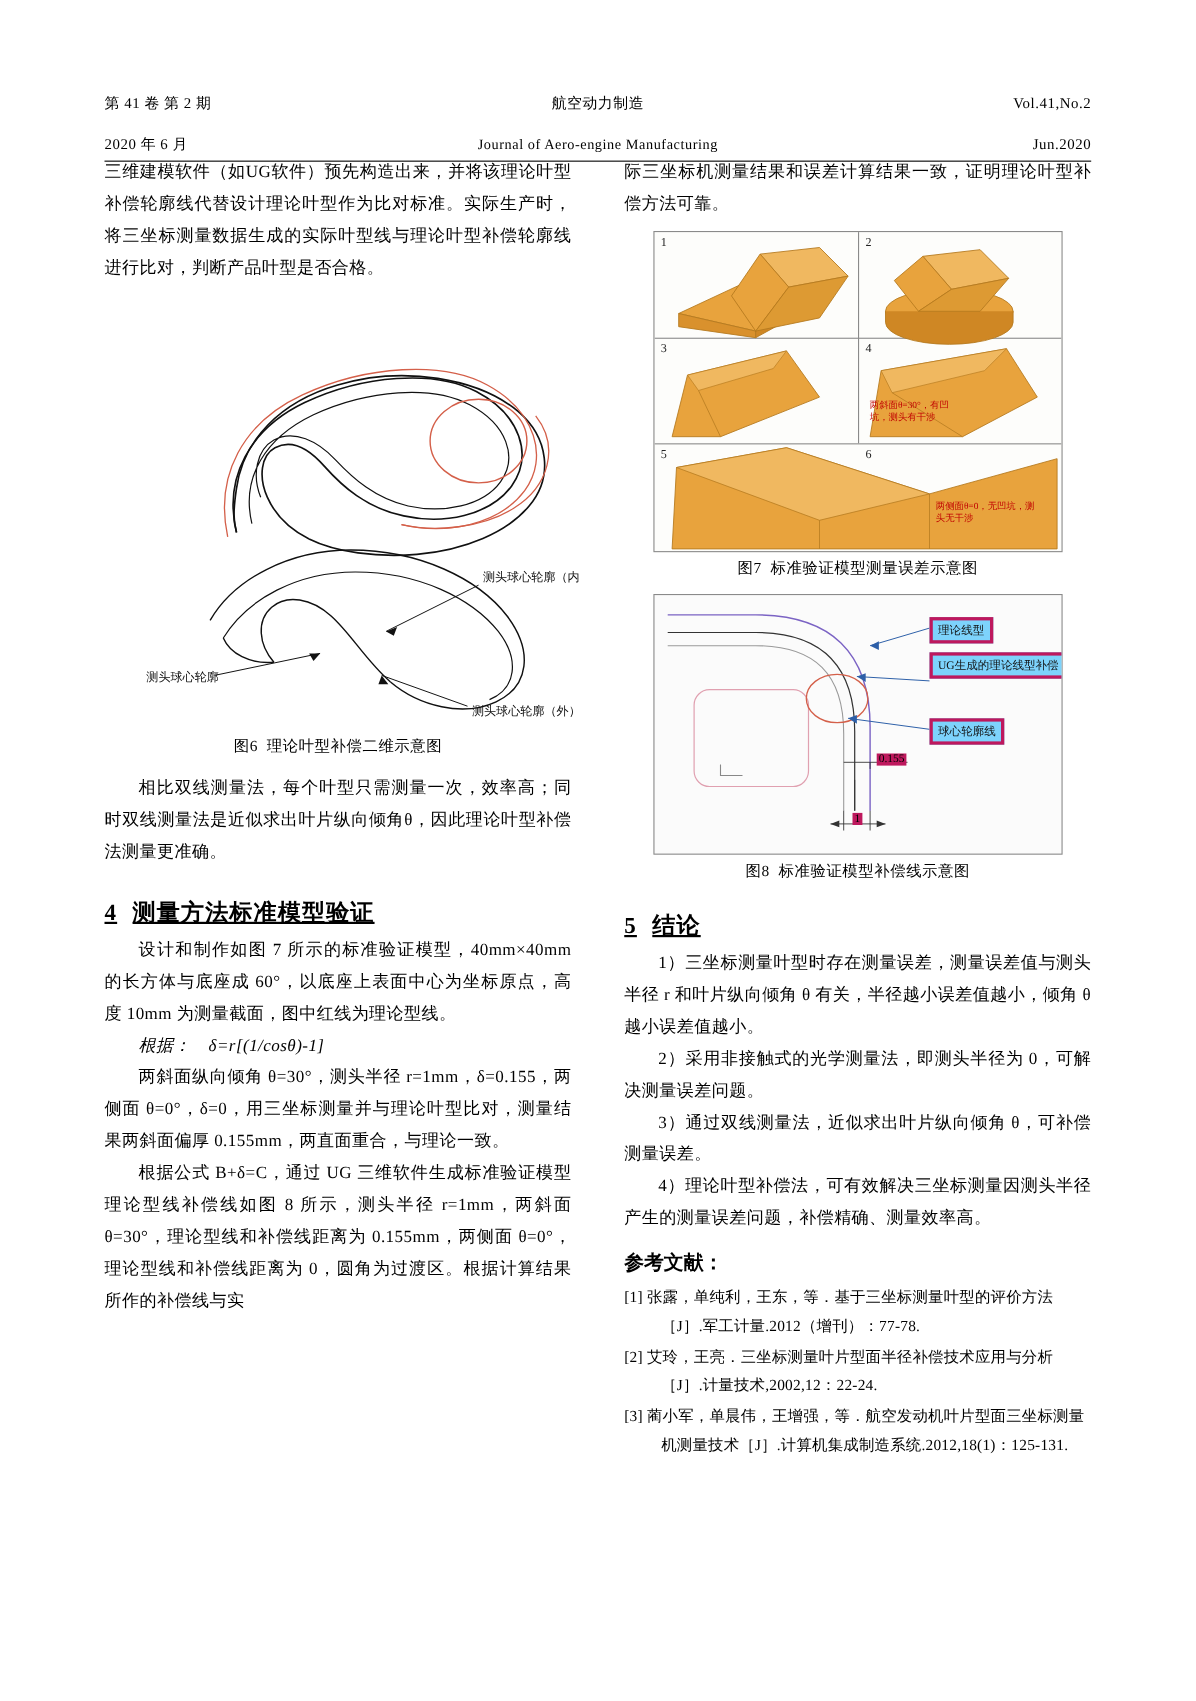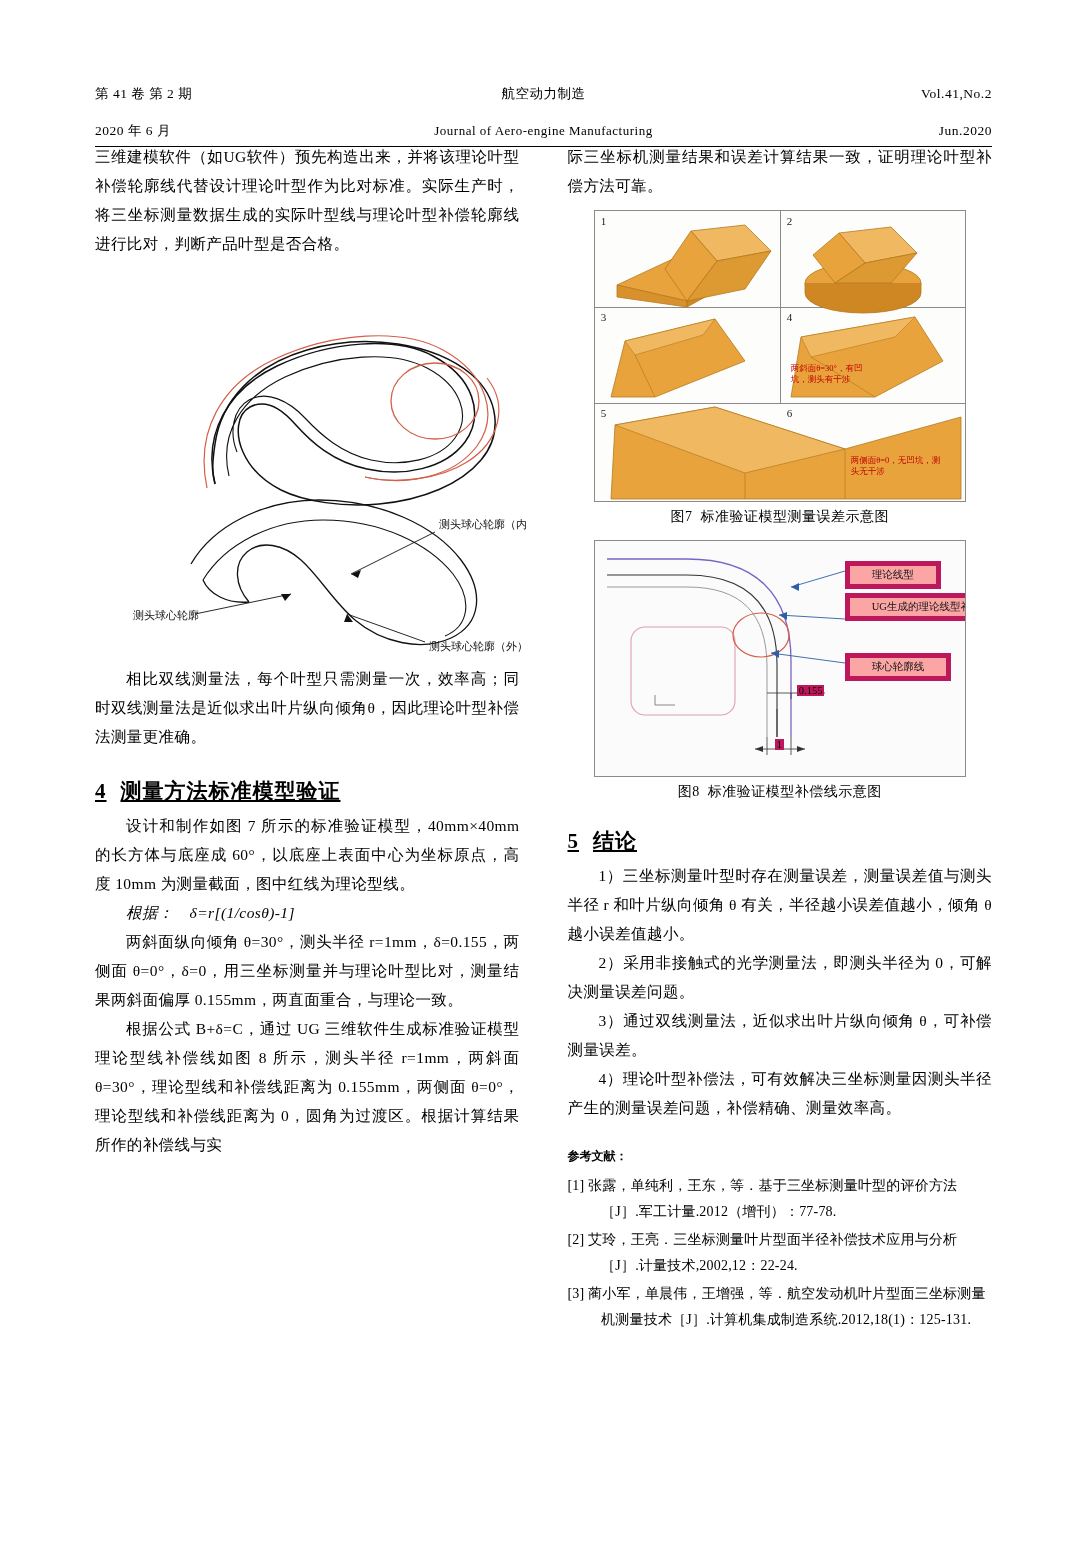--- a/index.html
+++ b/index.html
@@ -63,23 +63,23 @@
   }
   .sec-title .num { margin-right:14px; }
   .fig-cap {
     text-align:center;
     font-size:14px;
     margin:6px 0 14px 0;
     letter-spacing:0.5px;
   }
   .fig-cap .lab { margin-right:8px; }
   .refs-title {
-    font-size:12px;
+    font-size:18px;
     font-weight:bold;
-    margin:26px 0 8px 0;
+    margin:14px 0 8px 0;
   }
   .ref {
     font-size:14px;
     line-height:26px;
     margin:0 0 2px 0;
     padding-left:2.4em;
     text-indent:-2.4em;
     letter-spacing:0.2px;
   }
   
@@ -111,24 +111,24 @@
   .fig8 {
     position:relative;
     width:370px; height:235px;
     margin:14px auto 0 auto;
     border:1px solid #8a8a8a;
     background:#fbfbfb;
     overflow:hidden;
   }
   .callout {
     position:absolute;
-    border:5px solid #be185d;
-    background:#fca5a5;
+    border:3px solid #be185d;
+    background:#7dd3fc;
     font-size:10.5px;
-    padding:2px 22px;
+    padding:2px 5px;
     color:#111;
     white-space:nowrap;
   }
   .dim-label {
     position:absolute;
     font-size:10.5px;
     background:#be185d;
     padding:0 2px;
   }
   .formula { font-style:italic; }
@@ -182,20 +182,23 @@
           <polygon points="196,330 186,330 190,337" fill="#111"></polygon>
           <line x1="252" y1="350" x2="330" y2="378" stroke="#111" stroke-width="0.9"></line>
           <polygon points="252,350 258,358 249,358" fill="#111"></polygon>
 
           <text x="344" y="264" font-family="Liberation Sans, sans-serif" font-size="11" fill="#111">测头球心轮廓（内）</text>
           <text x="38" y="355" font-family="Liberation Sans, sans-serif" font-size="11" fill="#111">测头球心轮廓</text>
           <text x="334" y="386" font-family="Liberation Sans, sans-serif" font-size="11" fill="#111">测头球心轮廓（外）</text>
         </svg>
       </div>
 
+      <div class="fig-cap">
+        <span class="lab">图6</span><span>理论叶型补偿二维示意图</span>
+      </div>
 
       <p class="body indent">相比双线测量法，每个叶型只需测量一次，效率高；同时双线测量法是近似求出叶片纵向倾角θ，因此理论叶型补偿法测量更准确。</p>
 
       <div class="sec-title">
         <span class="num">4</span><span>测量方法标准模型验证</span>
       </div>
 
       <p class="body indent">设计和制作如图 7 所示的标准验证模型，40mm×40mm 的长方体与底座成 60°，以底座上表面中心为坐标原点，高度 10mm 为测量截面，图中红线为理论型线。</p>
       <p class="body indent formula">根据：　δ=r[(1/cosθ)-1]</p>
       <p class="body indent">两斜面纵向倾角 θ=30°，测头半径 r=1mm，δ=0.155，两侧面 θ=0°，δ=0，用三坐标测量并与理论叶型比对，测量结果两斜面偏厚 0.155mm，两直面重合，与理论一致。</p>

